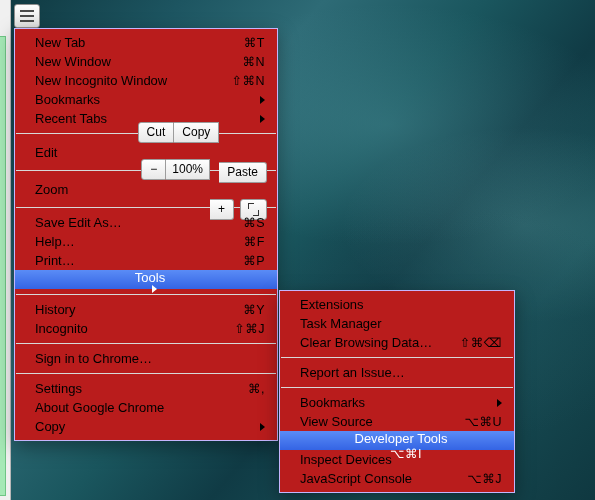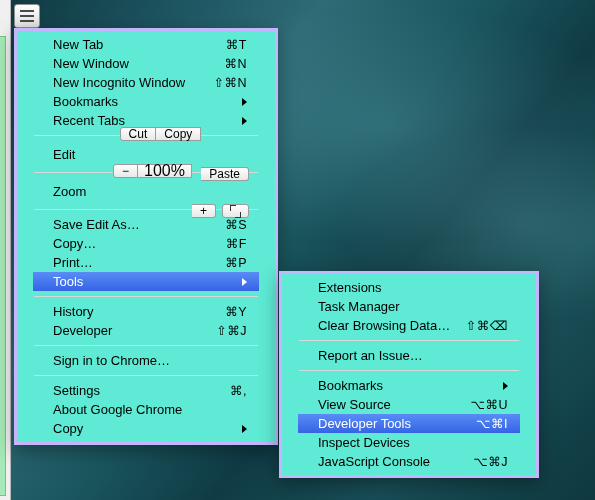--- a/index.html
+++ b/index.html
@@ -41,39 +41,40 @@
     border: 1px solid #8f8f8f;
     border-radius: 3px;
     display: flex; flex-direction: column;
     justify-content: center; align-items: center;
     gap: 3px;
     box-shadow: 0 1px 1px rgba(0,0,0,0.15);
   }
   .hamburger span { width: 14px; height: 2px; background: #4a4a4a; }
   .menu {
     position: absolute;
-    background: #5eead4;
-    border: 3px solid #c4b5fd;
+    background: #b91c1c;
+    border: 1px solid #c4b5fd;
     box-shadow: 0 6px 18px rgba(0,0,0,0.35);
-    padding: 4px 16px;
+    padding: 4px 0;
   }
   .main-menu { left: 14px; top: 28px; width: 264px; }
-  .sub-menu  { left: 279px; top: 271px; width: 260px; }
+  .sub-menu  { left: 279px; top: 290px; width: 236px; }
   .item {
     display: flex; align-items: center;
     height: 19px;
     padding: 0 12px 0 20px;
     position: relative;
     white-space: nowrap;
   }
   .item .label { flex: 1; }
   .item .shortcut { margin-left: 10px; font-size: 12.5px; letter-spacing: 0.5px; }
   .item.highlight {
     background: linear-gradient(#5a8cf6,#3464e4);
     color: #fff;
+    flex-direction: column;
   }
   .item.highlight .arrow { border-left-color: #fff; }
   .arrow {
     width: 0; height: 0;
     border-top: 4px solid transparent;
     border-bottom: 4px solid transparent;
     border-left: 5px solid #000;
     margin-left: 8px;
   }
   .sep {
@@ -86,29 +87,29 @@
     padding: 2px 10px 2px 20px;
     height: 26px;
   }
   .edit-row .label, .zoom-row .label { flex: 1; }
   .btn-group { display: flex; }
   .btn {
     background: linear-gradient(#fefefe,#e8e8e8);
     border: 1px solid #9c9c9c;
     font-size: 12px;
     padding: 2px 8px;
-    height: 14px;
+    height: 21px;
     display: flex; align-items: center; justify-content: center;
     cursor: default;
   }
   .btn + .btn { border-left: none; }
   .btn:first-child { border-radius: 3px 0 0 3px; }
   .btn:last-child  { border-radius: 0 3px 3px 0; margin-top: 40px; }
   .btn.solo { border-radius: 3px; border-left: 1px solid #9c9c9c; margin-left: 6px; width: 27px;}
-  .zoom-val { padding: 0 6px; font-size: 16px; }
+  .zoom-val { padding: 0 6px; font-size: 12px; }
   .full-icon { position: relative; width: 11px; height: 11px; }
   .full-icon::before, .full-icon::after {
     content: ""; position: absolute; width: 5px; height: 5px;
     border: 1.5px solid #333;
   }
   .full-icon::before { left: -1px; top: -1px; border-right: none; border-bottom: none; }
   .full-icon::after  { right: -1px; bottom: -1px; border-left: none; border-top: none; }
 </style>
 </head>
 <body>
@@ -172,40 +173,40 @@
     </div>
   </div>
 
   <div class="sep"></div>
 
   <div class="item">
     <span class="label">Save Edit As…</span>
     <span class="shortcut">⌘S</span>
   </div>
   <div class="item">
-    <span class="label">Copy…</span>
+    <span class="label">Help…</span>
     <span class="shortcut">⌘F</span>
   </div>
   <div class="item">
     <span class="label">Print…</span>
     <span class="shortcut">⌘P</span>
   </div>
   <div class="item highlight">
     <span class="label">Tools</span>
     <span class="arrow"></span>
   </div>
 
   <div class="sep"></div>
 
   <div class="item">
     <span class="label">History</span>
     <span class="shortcut">⌘Y</span>
   </div>
   <div class="item">
-    <span class="label">Developer</span>
+    <span class="label">Incognito</span>
     <span class="shortcut">⇧⌘J</span>
   </div>
 
   <div class="sep"></div>
 
   <div class="item">
     <span class="label">Sign in to Chrome…</span>
   </div>
 
   <div class="sep"></div>

